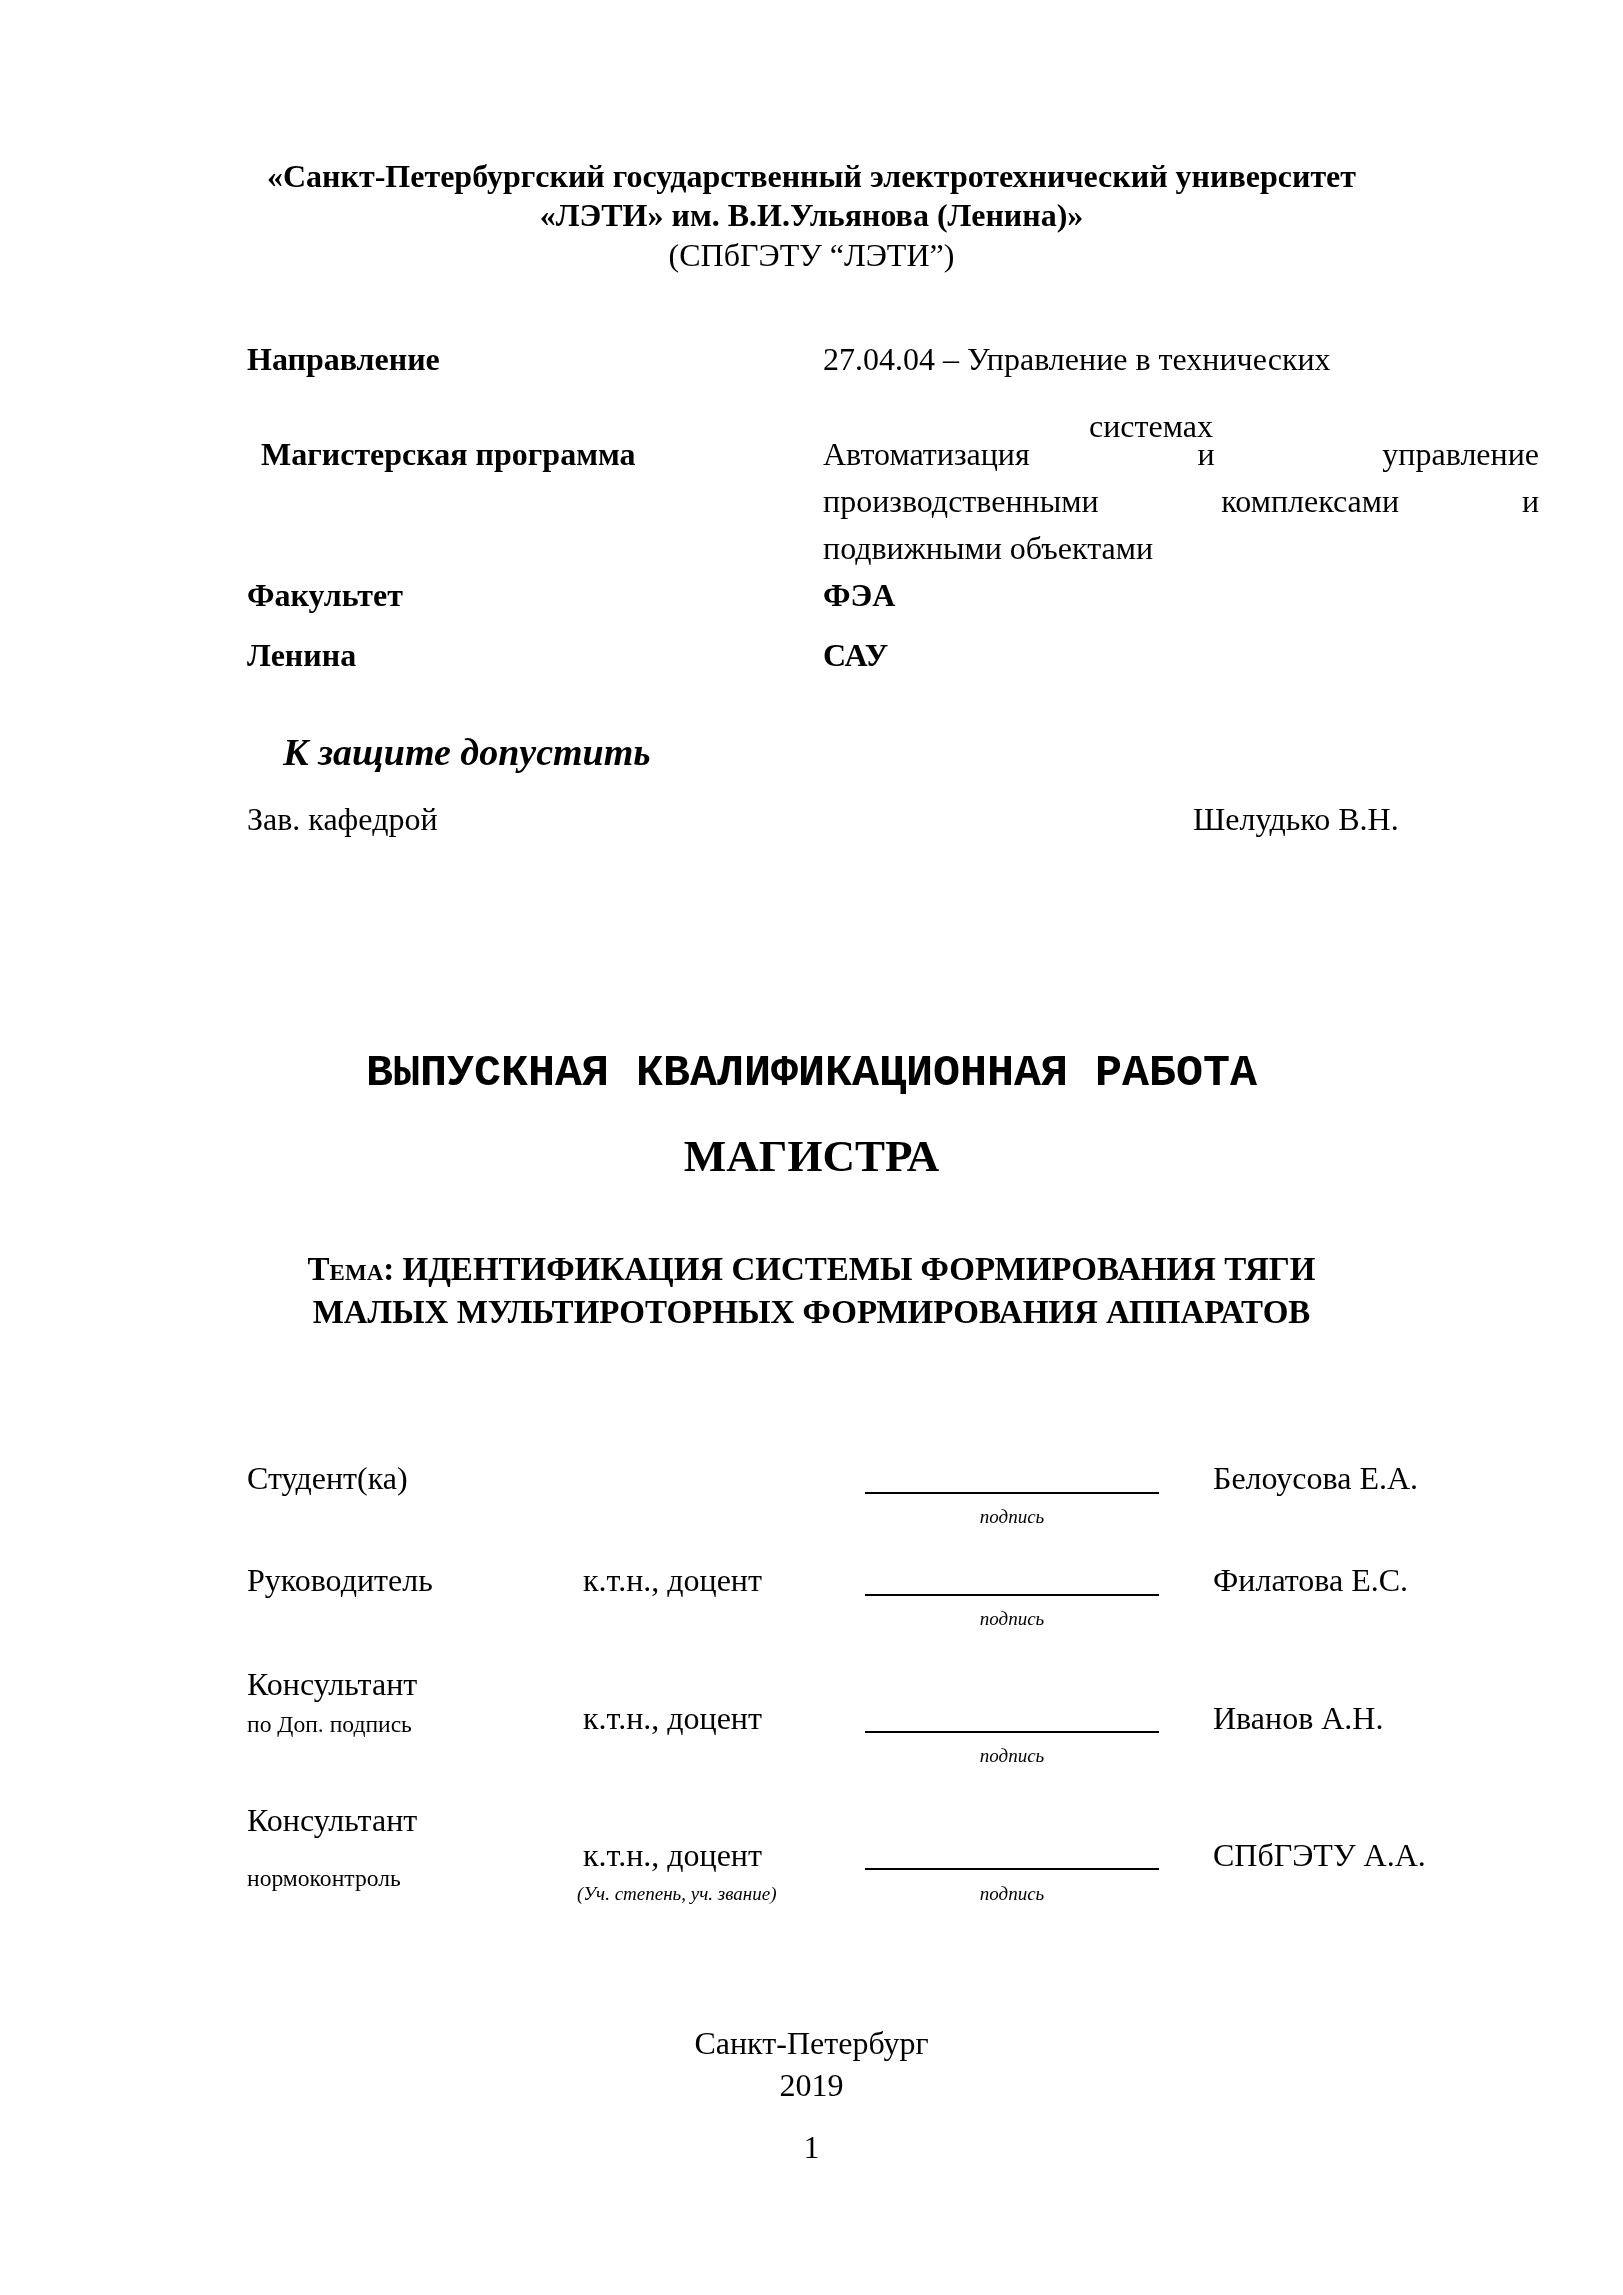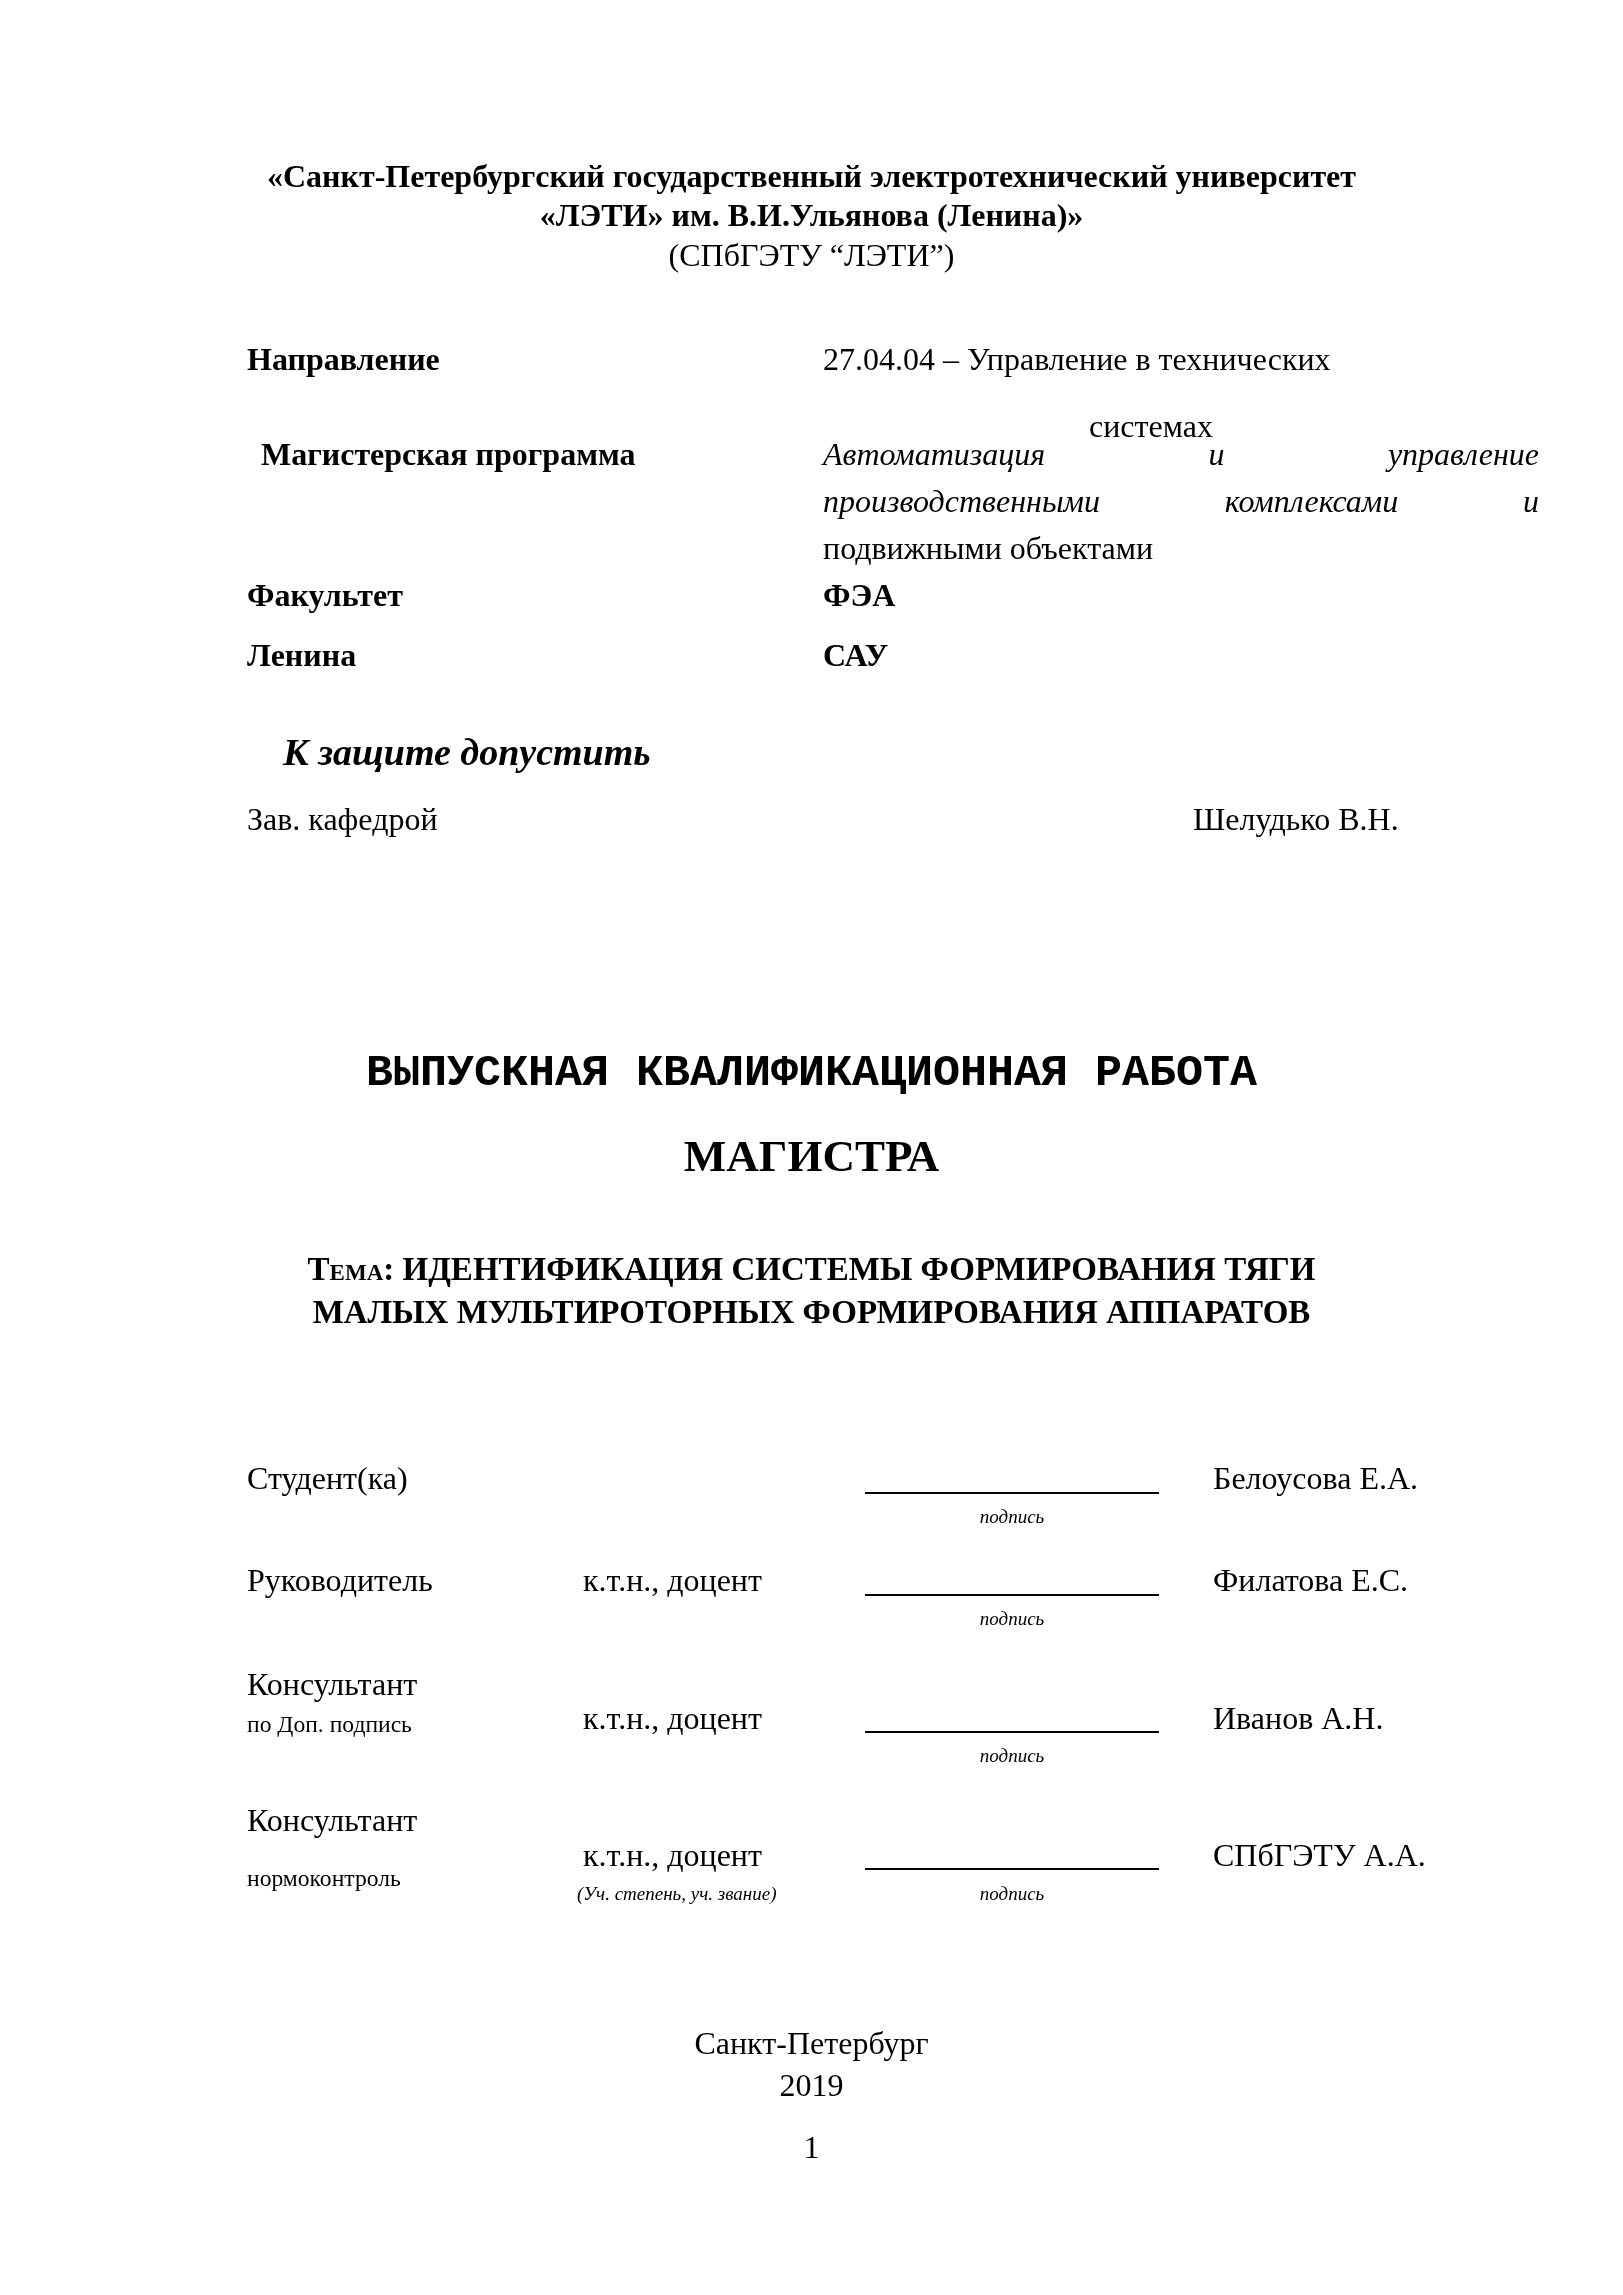--- a/index.html
+++ b/index.html
@@ -4,21 +4,21 @@
 <style>
   html, body { margin:0; padding:0; background:#ffffff; }
   body { width:1623px; height:2295px; position:relative; overflow:hidden;
          font-family:"Liberation Serif", serif; color:#000; }
   .abs { position:absolute; }
   .center { left:0; width:1623px; text-align:center; }
   .hdr { font-weight:bold; font-size:32px; line-height:39px; }
   .hdr-n { font-size:32px; line-height:39px; }
   .lbl { font-weight:bold; font-size:32px; }
   .val { font-size:32px; }
-  .just { text-align:justify; text-align-last:justify;font-style:italic; }
+  .just { text-align:justify; text-align-last:justify; }
   .admit { font-weight:bold; font-style:italic; font-size:38px;margin-left:36px; }
   .t41 { font-size:32px; }
   .t30 { font-size:23.6px; }
   .small-i { font-style:italic; font-size:19px; }
   .title { font-weight:bold; font-size:45px; }
   .theme { font-weight:bold; font-size:33px; line-height:42px; }
   .sc { font-variant:small-caps; }
   .sigline { border-bottom:2.4px solid #000; width:294px; height:0; }
 </style>
 </head>

